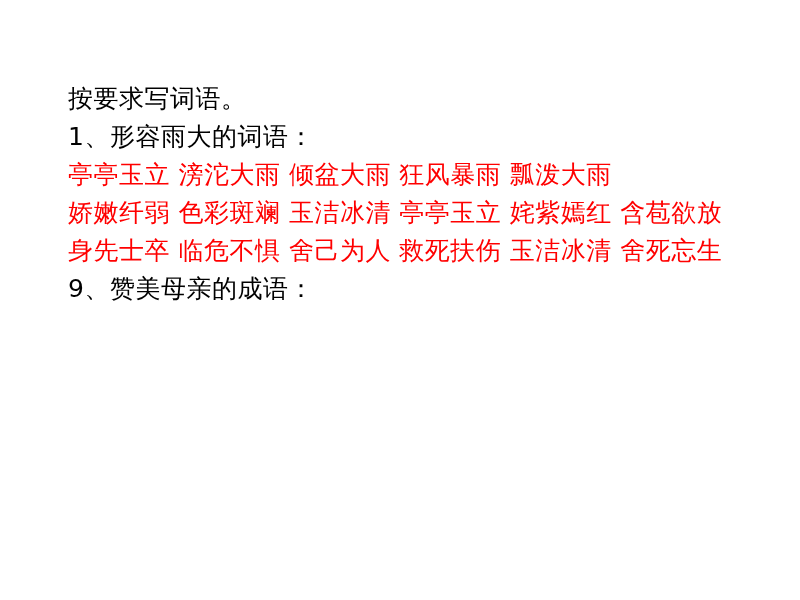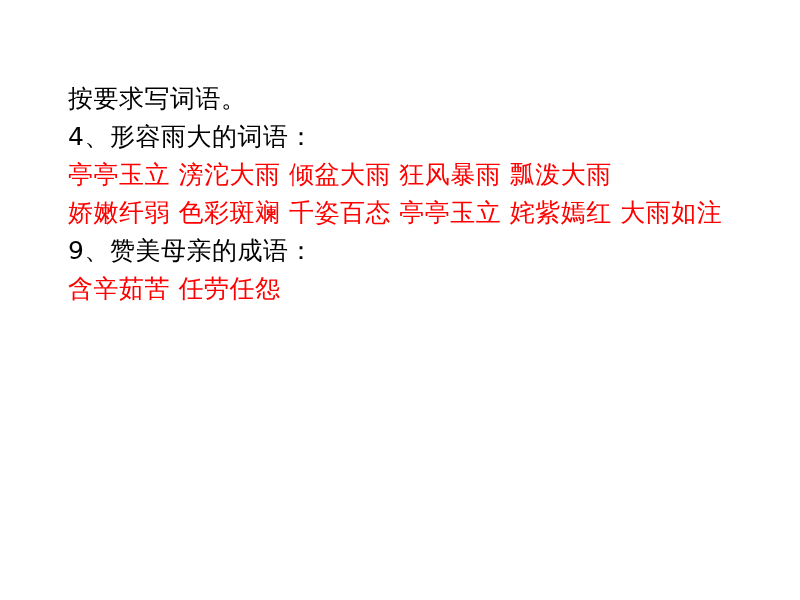--- a/index.html
+++ b/index.html
@@ -43,23 +43,23 @@
   }
 </style>
 </head>
 <body>
 
 <div class="slide">
   <div class="content">
 
     <div class="line prompt">按要求写词语。</div>
 
-    <div class="line prompt">4、形容雨大的词语：</div>
+    <div class="line prompt">1、形容雨大的词语：</div>
     <div class="line answer">亭亭玉立 滂沱大雨 倾盆大雨  狂风暴雨  瓢泼大雨</div>
 
-    <div class="line answer wrap">娇嫩纤弱 色彩斑斓 千姿百态  亭亭玉立  姹紫嫣红 大雨如注</div>
+    <div class="line answer wrap">娇嫩纤弱 色彩斑斓 玉洁冰清  亭亭玉立  姹紫嫣红 含苞欲放</div>
 
+    <div class="line answer wrap">身先士卒 临危不惧 舍己为人 救死扶伤 玉洁冰清 舍死忘生</div>
 
     <div class="line prompt">9、赞美母亲的成语：</div>
-    <div class="line answer">含辛茹苦  任劳任怨</div>
 
   </div>
 </div>
 
 </body></html>

